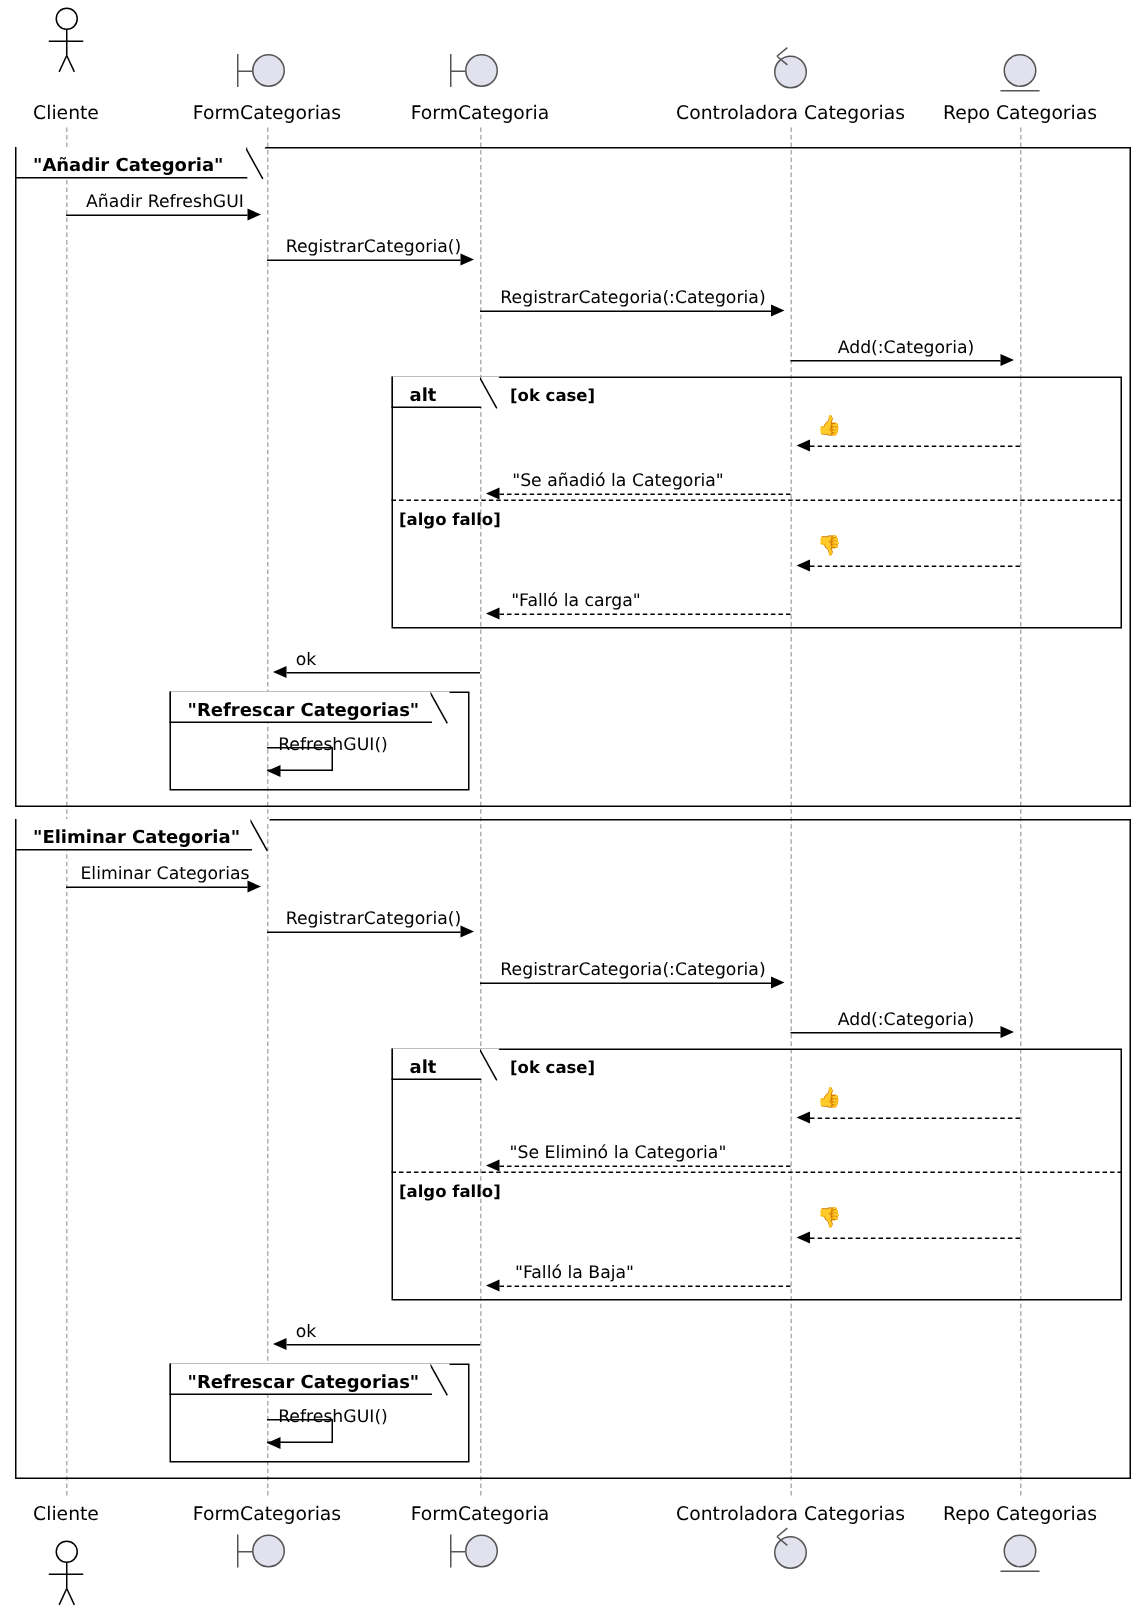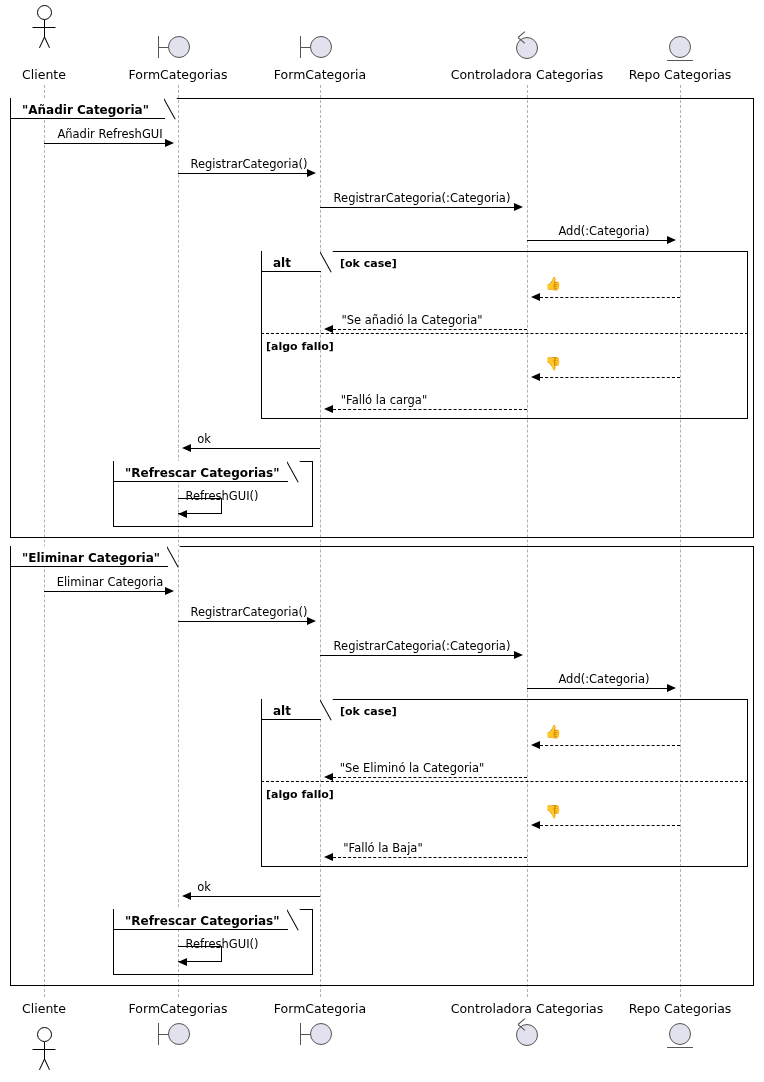--- a/index.html
+++ b/index.html
@@ -273,21 +273,21 @@
   <div class="frame" style="left:10px; top:546px; width:744px; height:440px;"></div>
   <div class="frame-tab" style="left:10px; top:546px; width:158px; height:21px; border-top:none;"></div>
   <div style="position:absolute; left:168px; top:546px; width:0; height:0; border-top:21px solid #ffffff; border-right:12px solid transparent;"></div>
   <div style="position:absolute; left:167px; top:546px; width:17px; height:23px; overflow:hidden;">
     <div style="position:absolute; left:0; top:0; width:24px; height:0; border-top:1px solid #000; transform-origin:left top; transform:rotate(61deg);"></div>
   </div>
   <div class="frame-title" style="left:22px; top:551px;">"Eliminar Categoria"</div>
 
   <div class="msg-line" style="left:44px; top:591px; width:121px;"></div>
   <div class="arrow-head arrow-right" style="left:165px; top:587px;"></div>
-  <div class="msg-label" style="left:110px; top:575px;">Eliminar Categoria</div>
+  <div class="msg-label" style="left:110px; top:575px;">Eliminar Categorias</div>
 
   <div class="msg-line" style="left:178px; top:621px; width:129px;"></div>
   <div class="arrow-head arrow-right" style="left:307px; top:617px;"></div>
   <div class="msg-label" style="left:249px; top:605px;">RegistrarCategoria()</div>
 
   <div class="msg-line" style="left:320px; top:655px; width:194px;"></div>
   <div class="arrow-head arrow-right" style="left:514px; top:651px;"></div>
   <div class="msg-label" style="left:422px; top:639px;">RegistrarCategoria(:Categoria)</div>
 
   <div class="msg-line" style="left:527px; top:688px; width:140px;"></div>

